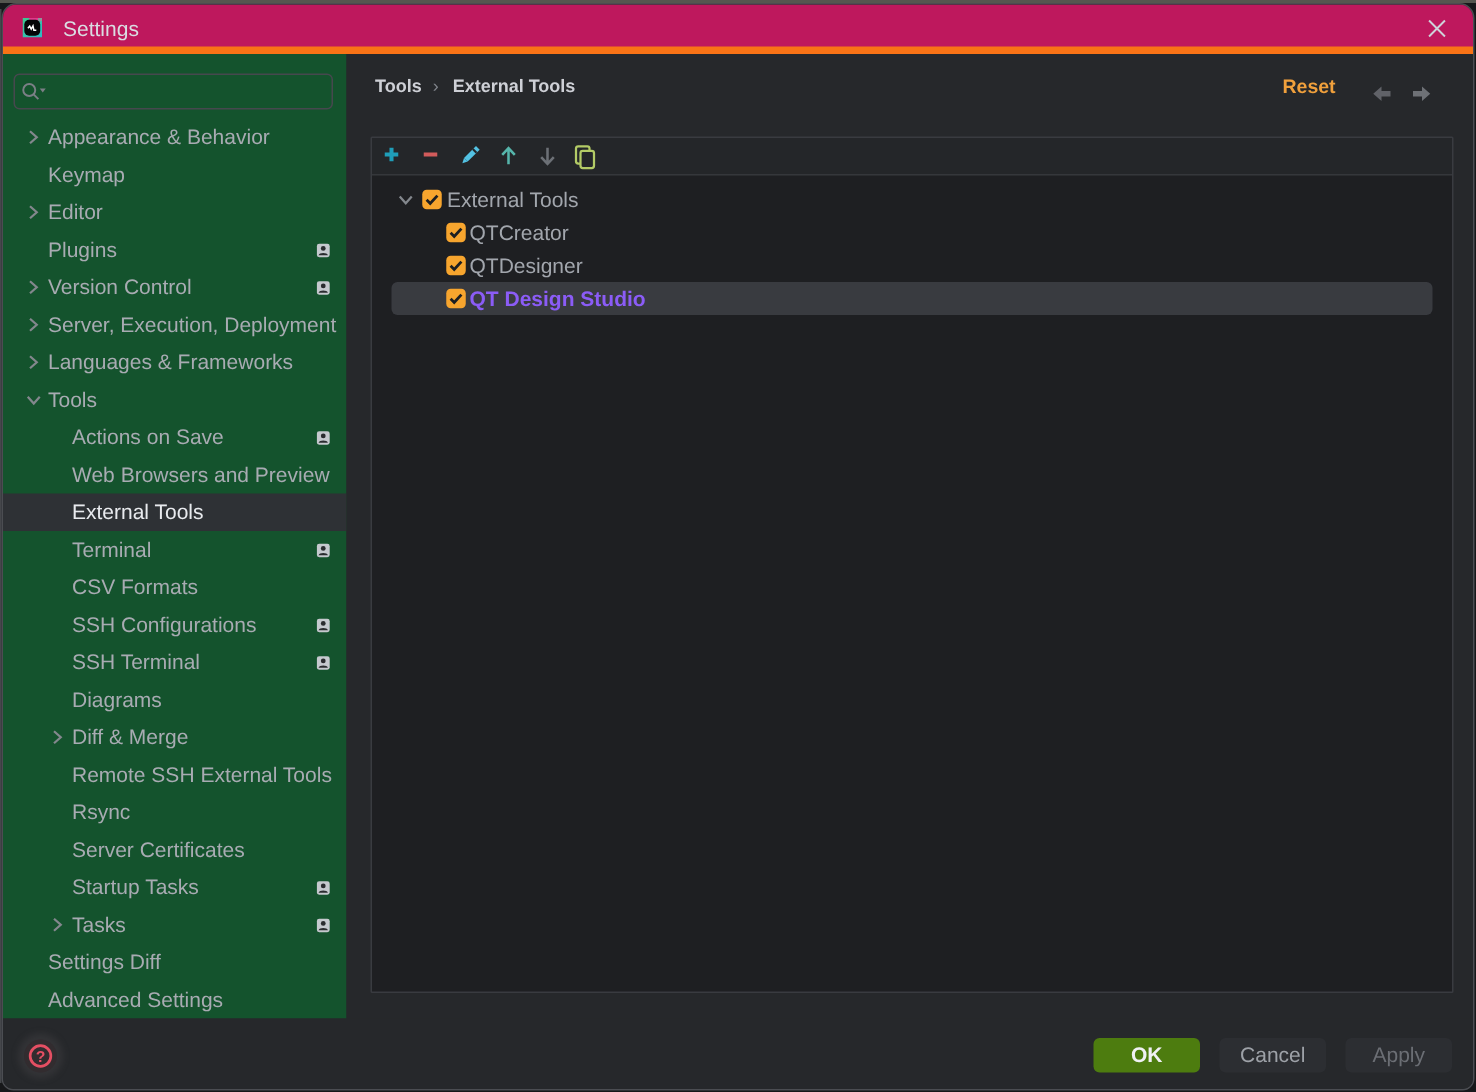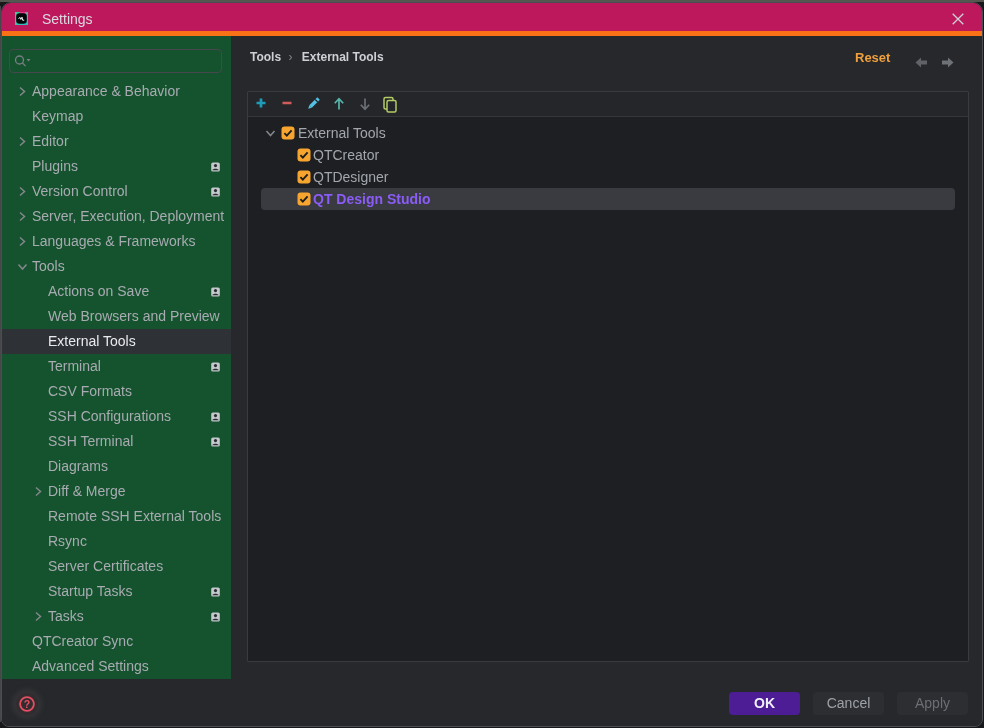--- a/index.html
+++ b/index.html
@@ -28,21 +28,21 @@
 .row.top .chev { left:15px; }
 .row.child .chev { left:31px; }
 .row .pic { position:absolute; right:11px; top:8px; }
 .row.sel { background:#2e3135; color:#e8eaee; }
 
 #footer { position:absolute; left:0; top:676px; width:100%; height:49px; background:#26282b; }
 #helpbtn { position:absolute; left:14px; top:14px; width:22px; height:22px; border-radius:50%;
   background:#322c2f; box-shadow:0 0 5px 4px rgba(84,80,82,0.30); }
 .btn { position:absolute; top:13px; width:71px; height:23px; border-radius:4px; font-size:14px;
   text-align:center; line-height:23px; }
-#btn-ok { left:727px; background:#4c1d95; color:#f0f1f4; font-weight:700; }
+#btn-ok { left:727px; background:#4d7c0f; color:#f0f1f4; font-weight:700; }
 #btn-cancel { left:811px; background:#2c2e32; color:#9da1a7; }
 #btn-apply { left:895px; background:#2c2e32; color:#6b6e74; }
 
 #panel { position:absolute; left:229px; top:33px; width:751px; height:643px; background:#26282b; }
 #crumbs { position:absolute; left:19px; top:14px; font-size:12px; font-weight:700; color:#ced0d6; }
 #crumbs .sep { color:#81858c; font-weight:400; padding:0 6px 0 4px; }
 #reset { position:absolute; left:624px; top:14px; font-size:13px; font-weight:700; color:#f0a03c; }
 #nav-back { position:absolute; left:684px; top:21px; }
 #nav-fwd { position:absolute; left:710px; top:21px; }
 
@@ -216,21 +216,21 @@
             <path d="M3,1.5 L7.5,5.5 L3,9.5" stroke="#83878d" stroke-width="1.5" fill="none"></path>
           </svg>
           <span class="lbl">Tasks</span>
           <svg class="pic" width="9" height="10" viewBox="0 0 9 10">
             <rect x="0.2" y="0.5" width="8.6" height="9" rx="1.6" fill="#c5c9ce"></rect>
             <circle cx="4.5" cy="3.6" r="1.6" fill="#2a2c2f"></circle>
             <path d="M1.4,8.2 C1.7,6.2 7.3,6.2 7.6,8.2 Z" fill="#2a2c2f"></path>
           </svg>
         </div>
         <div class="row top">
-          <span class="lbl">QTCreator Sync</span>
+          <span class="lbl">Settings Diff</span>
         </div>
         <div class="row top">
           <span class="lbl">Advanced Settings</span>
         </div>
       </div>
   </div>
 
   <div id="panel">
     <div id="crumbs">Tools <span class="sep">›</span> External Tools</div>
     <div id="reset">Reset</div>

